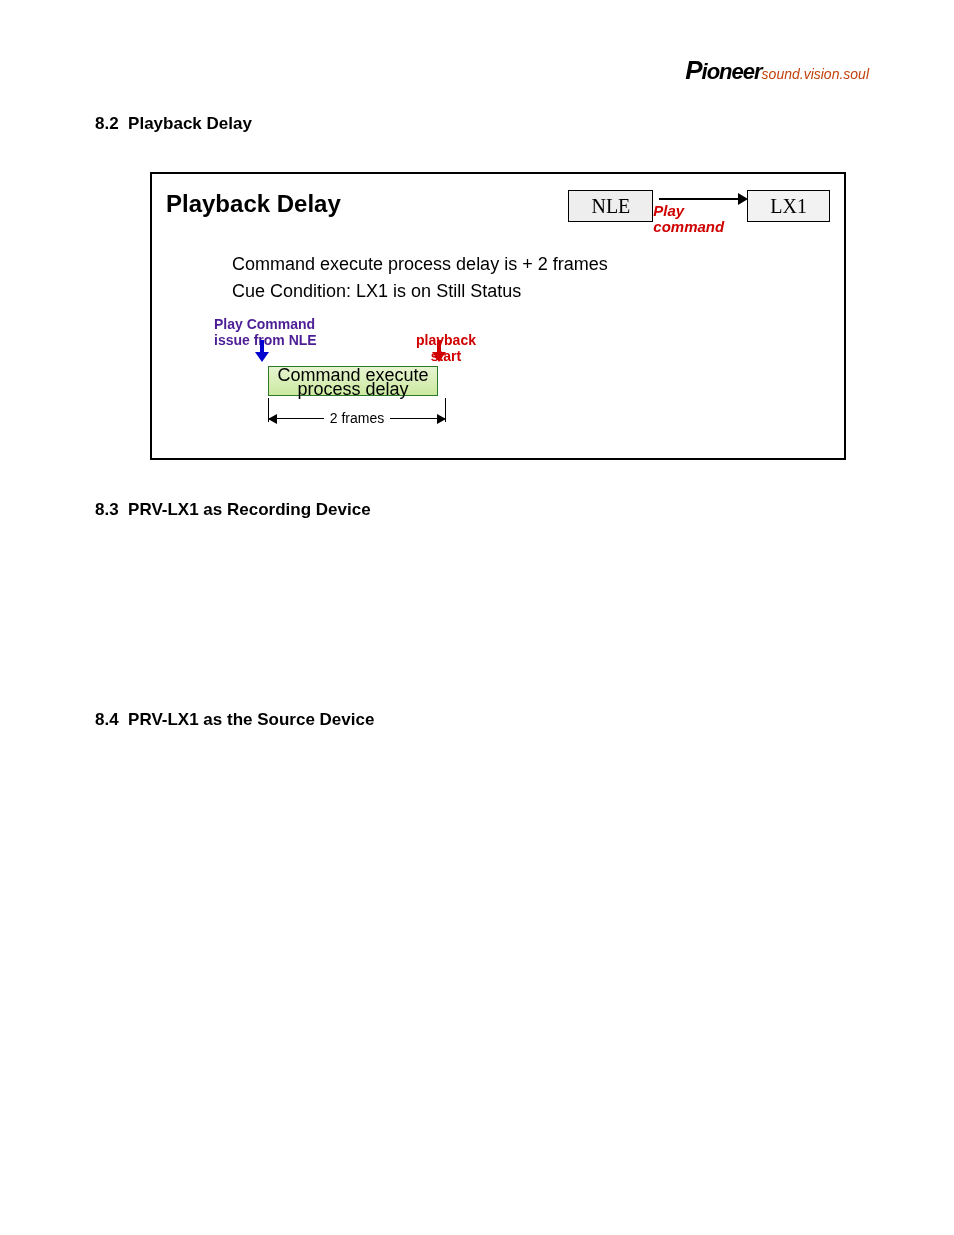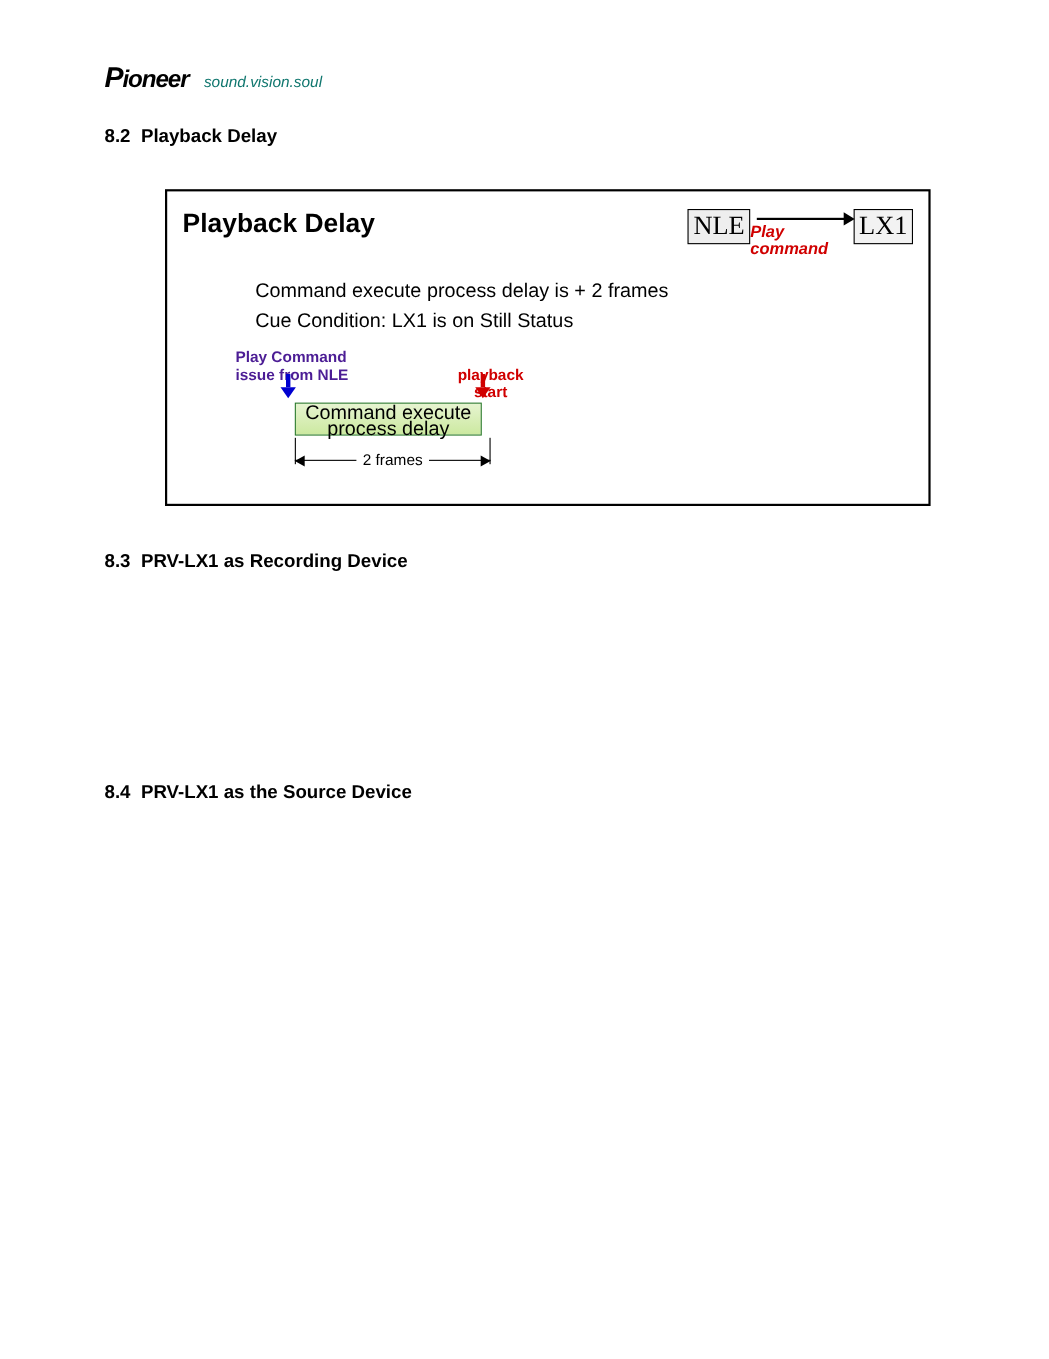--- a/index.html
+++ b/index.html
@@ -9,37 +9,37 @@
     background: #fff;
     font-family: Arial, Helvetica, sans-serif;
     color: #000;
   }
   .page {
     padding: 55px 85px 60px 95px;
   }
   .header {
     display: flex;
     align-items: baseline;
-    gap: 14px;
     margin-bottom: 28px;
+    justify-content: flex-end;
   }
   .brand {
     font-family: "Arial Black", Arial, sans-serif;
     font-weight: 900;
     font-style: italic;
     font-size: 22px;
     letter-spacing: -1px;
   }
   .brand .cap {
     font-size: 26px;
   }
   .tagline {
     font-style: italic;
     font-size: 14px;
-    color: #0f766e;
+    color: #c2410c;
   }
   .section-heading {
     font-weight: bold;
     font-size: 17px;
     margin: 20px 0 10px 0;
   }
 
   
   .diagram {
     margin: 38px 0 40px 55px;
@@ -54,23 +54,23 @@
     padding: 0 14px 0 14px;
   }
   .diagram-title {
     font-family: Arial, sans-serif;
     font-weight: bold;
     font-size: 24px;
     flex: 1;
   }
   .nle-box, .lx1-box {
     font-family: "Times New Roman", serif;
-    font-size: 24px;
+    font-size: 20px;
     border: 1px solid #000;
-    padding: 0 4px;
+    padding: 0 22px;
     background: #eee;
     line-height: 30px;
     height: 30px;
   }
   .lx1-box { background: #f2f2f2; }
   .arrow-gap {
     width: 94px;
     position: relative;
     height: 34px;
   }

